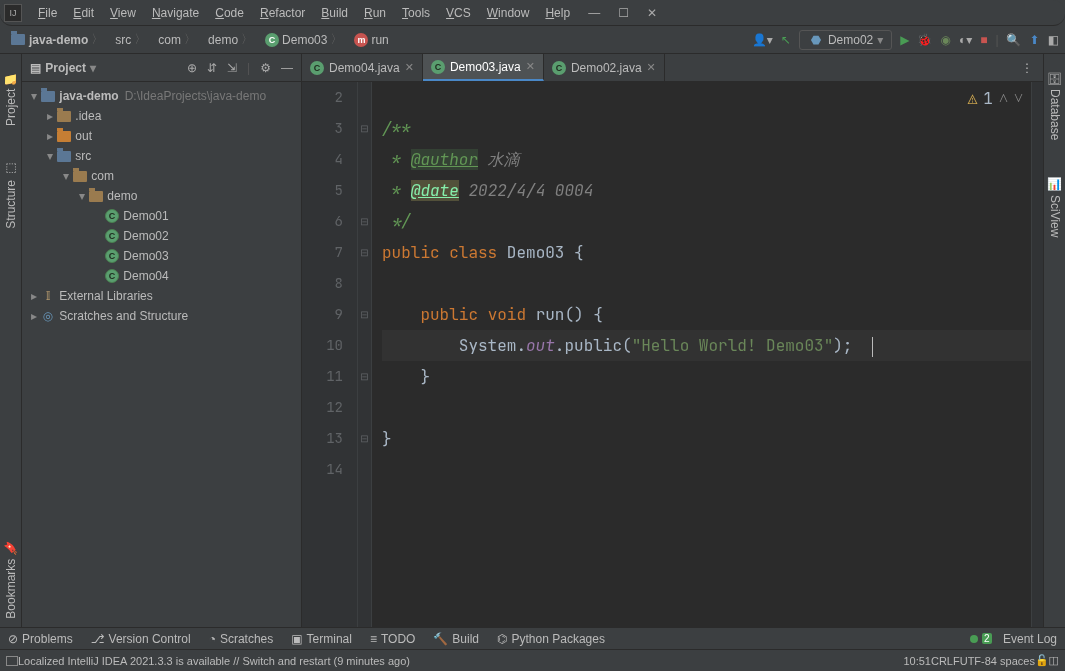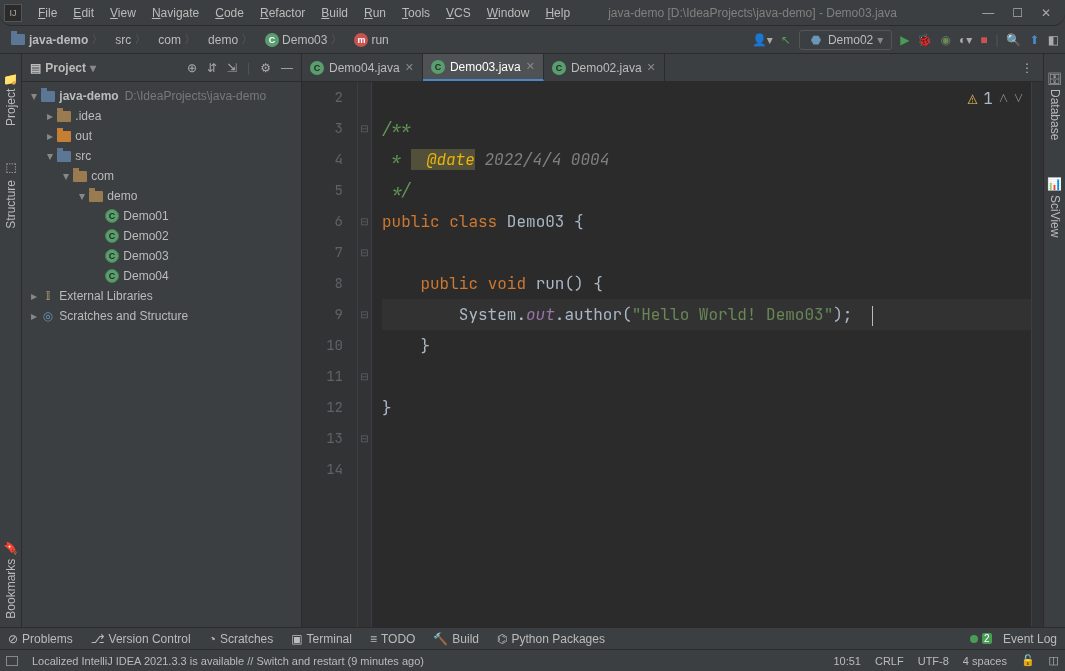--- a/index.html
+++ b/index.html
@@ -179,21 +179,21 @@
   font-family: "JetBrains Mono", Consolas, monospace;
   font-size: 16px;
   color: #a9b7c6;
   padding-left: 10px;
   position:relative;
 }
 .code-line { height: 31px; line-height:31px; white-space: pre;}
 .kw { color: #cc7832; }
 .comment { color: #629755; font-style: italic;}
 .doc-tag { color: #629755; font-style: italic; text-decoration: underline; background:#344134;}
-.doc-tag-date { color: #eab308; font-style: italic; background:#52503a;padding-left:16px;}
+.doc-tag-date { color: #86efac; font-style: italic; text-decoration: underline; background:#52503a;}
 .str { color: #6a8759; }
 .field { color: #9876aa; font-style:italic;}
 .cls { color: #a9b7c6; }
 .num { color: #808080; font-style:italic;}
 .caret-line { background: #323232; }
 .caret { display:inline-block;width:1px;height:20px;background:#bbb;vertical-align:middle;}
 .warn-strip { position:absolute; top:6px; right:8px; display:flex; gap:6px;align-items:center;}
 .warn-strip .w { color:#c9a34e;}
 .warn-strip .arr { color:#888; cursor:pointer;}
 .right-gutter { width:12px; background:#313335; border-left:1px solid #3c3f41;}
@@ -212,21 +212,20 @@
 .event-log { color:#bbb; }
 .green-dot { width:8px;height:8px;background:#499c54;border-radius:50%;display:inline-block;}
 
 .status-bar {
   height: 22px;
   background: #3c3f41;
   border-top: 1px solid #2b2b2b;
   display: flex;
   align-items: center;
   padding: 0 6px;
-  gap: 14px;
   font-size: 11px;
 }
 .status-bar .msg { flex:1; display:flex;align-items:center;gap:5px;}
 .status-bar .si { cursor:pointer;text-align:center; }
 .lock { color:#888;}
 .square-icon { width:12px;height:10px;border:1px solid #888;display:inline-block;}
 </style>
 </head>
 <body>
 
@@ -237,21 +236,20 @@
   <div class="menu-item"><span><u>V</u>iew</span></div>
   <div class="menu-item"><span><u>N</u>avigate</span></div>
   <div class="menu-item"><span><u>C</u>ode</span></div>
   <div class="menu-item"><span><u>R</u>efactor</span></div>
   <div class="menu-item"><span><u>B</u>uild</span></div>
   <div class="menu-item"><span><u>R</u>un</span></div>
   <div class="menu-item"><span><u>T</u>ools</span></div>
   <div class="menu-item"><span><u>V</u>CS</span></div>
   <div class="menu-item"><span><u>W</u>indow</span></div>
   <div class="menu-item"><span><u>H</u>elp</span></div>
-  <div class="title-text">java-demo [D:\IdeaProjects\java-demo] - Demo03.java</div>
   <div class="win-controls">
     <span>―</span>
     <span>☐</span>
     <span>✕</span>
   </div>
   </div>
 
 <div class="nav-bar">
   <div class="breadcrumb">
     <div class="crumb">
@@ -416,26 +414,27 @@
       </div>
       <div class="code">
         <div class="warn-strip">
           <span class="w">⚠</span>
             <span>1</span>
           <span class="arr">˄</span>
           <span class="arr">˅</span>
         </div>
         <div class="code-line"></div>
         <div class="code-line"><span class="comment">/**</span></div>
+        <div class="code-line"><span class="comment"> * </span><span class="doc-tag">@author</span><span class="num"> 水滴</span></div>
         <div class="code-line"><span class="comment"> * </span><span class="doc-tag-date">@date</span><span class="num"> 2022/4/4 0004</span></div>
         <div class="code-line"><span class="comment"> */</span></div>
         <div class="code-line"><span class="kw">public</span> <span class="kw">class</span> <span class="cls">Demo03</span> {</div>
         <div class="code-line"></div>
         <div class="code-line">    <span class="kw">public</span> <span class="kw">void</span> <span class="cls">run</span>() {</div>
-        <div class="code-line caret-line">        <span>System.</span><span class="field">out</span><span>.author(</span><span class="str">"Hello World! Demo03"</span><span>);</span>  <span class="caret"></span></div>
+        <div class="code-line caret-line">        <span>System.</span><span class="field">out</span><span>.public(</span><span class="str">"Hello World! Demo03"</span><span>);</span>  <span class="caret"></span></div>
         <div class="code-line">    }</div>
         <div class="code-line"></div>
         <div class="code-line">}</div>
         <div class="code-line"></div>
       </div>
       <div class="right-gutter"></div>
     </div>
   </div>
 
   <div class="right-stripe">

